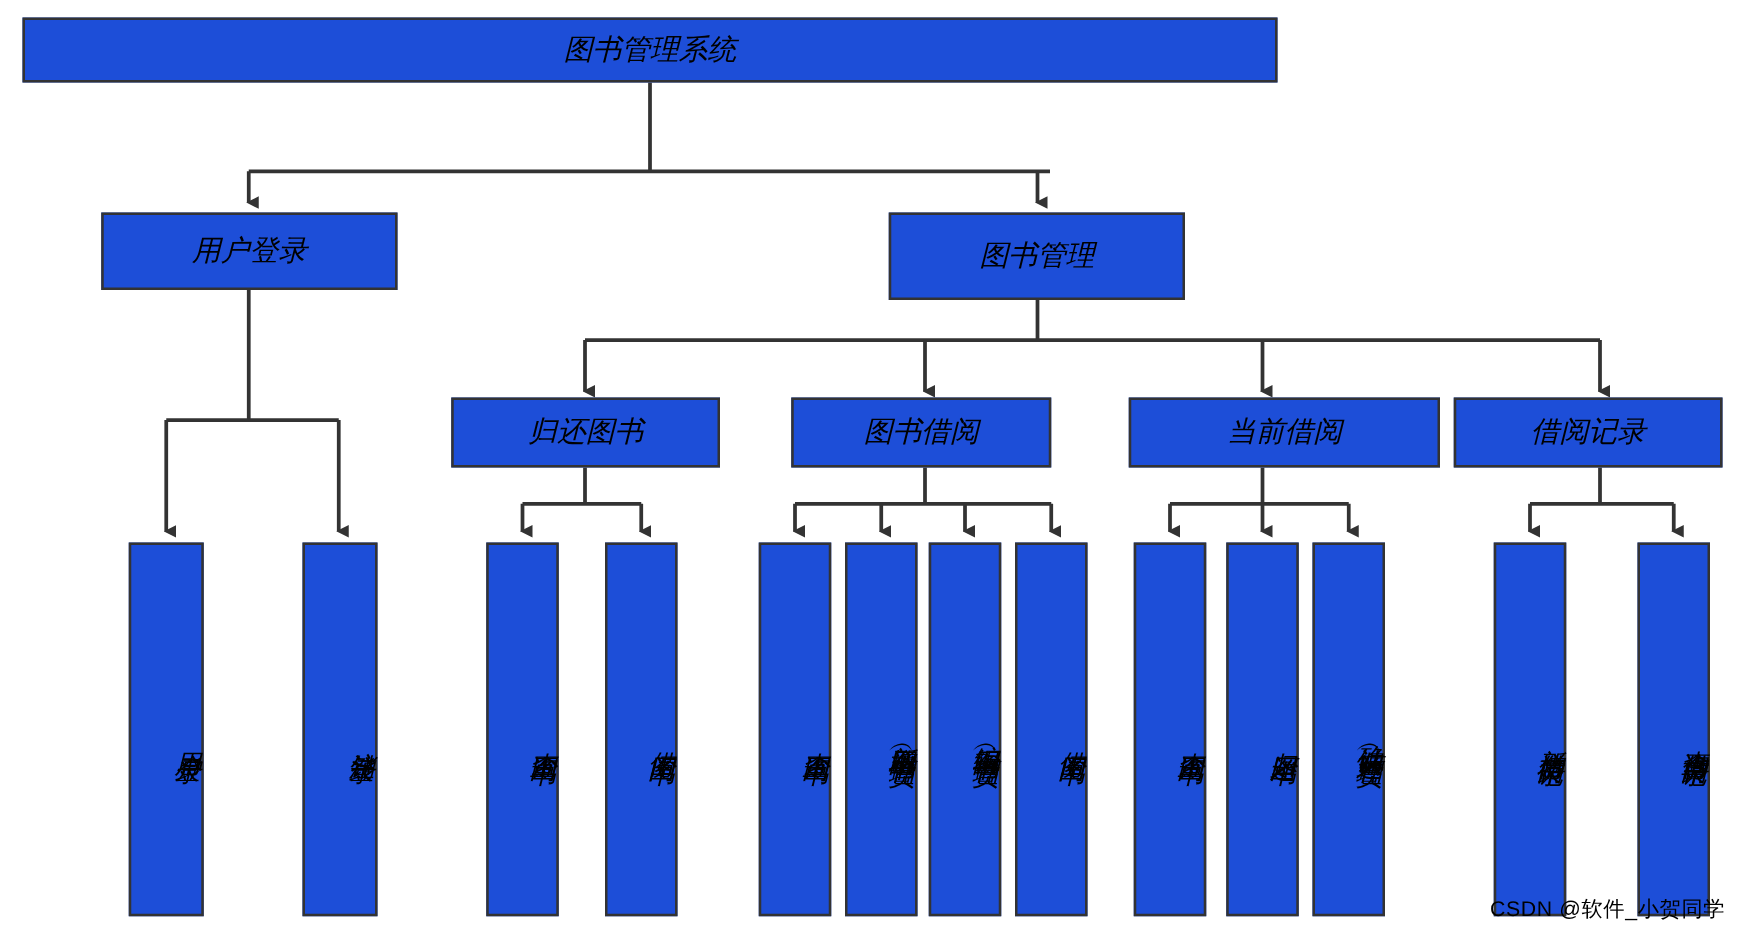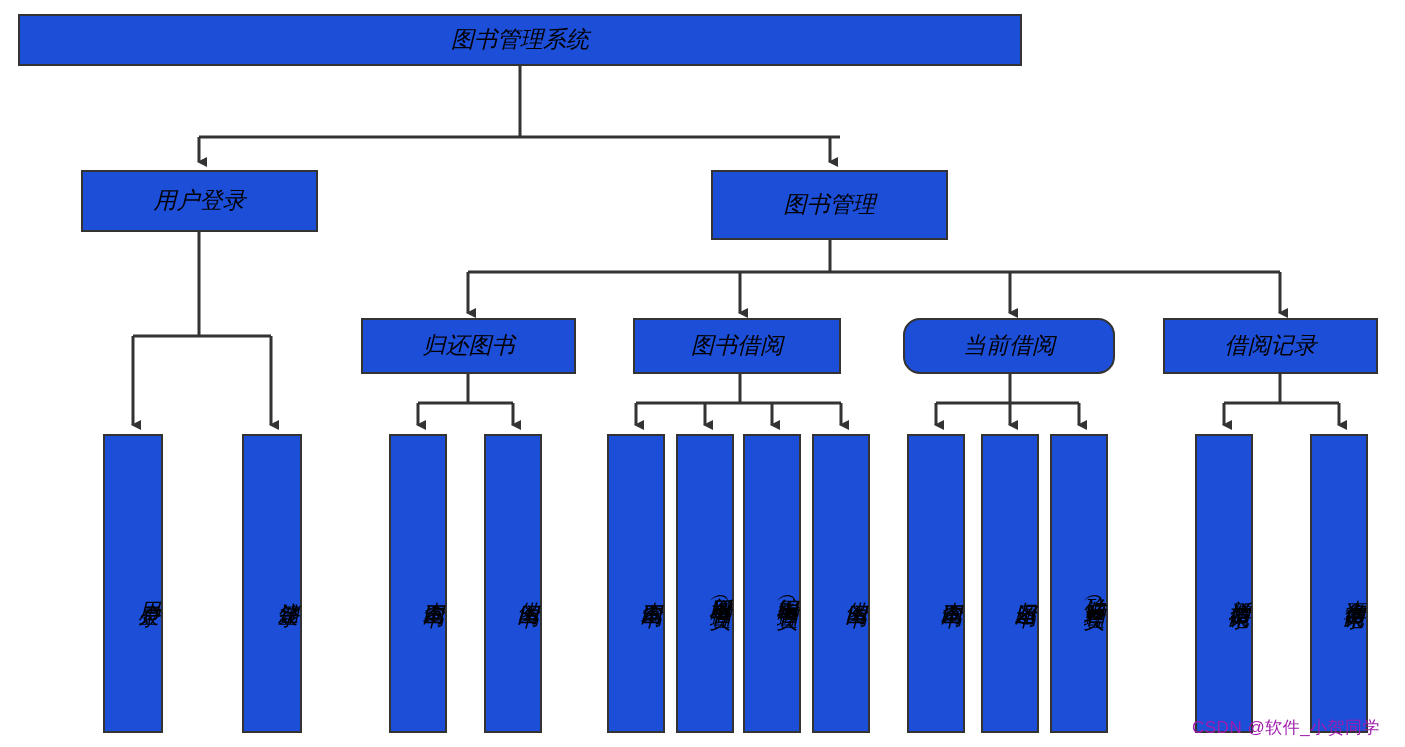--- a/index.html
+++ b/index.html
@@ -48,21 +48,21 @@
     text-orientation: upright;
     font-size: 21px;
     letter-spacing: 2px;
     padding-top: 10px;
     align-items: flex-start;
     justify-content: center;
   }
   .watermark {
     position: absolute;
     font-size: 17px;
-    color: #a21caf;
+    color: #000000;
     white-space: nowrap;
     letter-spacing: 0.5px;
   }
 </style>
 </head>
 <body>
 
 <div id="canvas">
 
   <svg id="wires" viewBox="0 0 1405 747" xmlns="http://www.w3.org/2000/svg">
@@ -125,21 +125,21 @@
   <div class="node horiz" style="left:711px; top:170px; width:237px; height:70px;">
     <span>图书管理</span>
   </div>
 
   <div class="node horiz" style="left:361px; top:318px; width:215px; height:56px;">
     <span>归还图书</span>
   </div>
   <div class="node horiz" style="left:633px; top:318px; width:208px; height:56px;">
     <span>图书借阅</span>
   </div>
-  <div class="node horiz" style="left:903px; top:318px; width:212px; height:56px;border-radius:17px;">
+  <div class="node horiz" style="left:903px; top:318px; width:249px; height:56px;">
     <span>当前借阅</span>
   </div>
   <div class="node horiz" style="left:1163px; top:318px; width:215px; height:56px;">
     <span>借阅记录</span>
   </div>
 
   <div class="node vert" style="left:103px; top:434px; width:60px; height:299px;">
     <span>用户登录</span>
   </div>
   <div class="node vert" style="left:242px; top:434px; width:60px; height:299px;">

